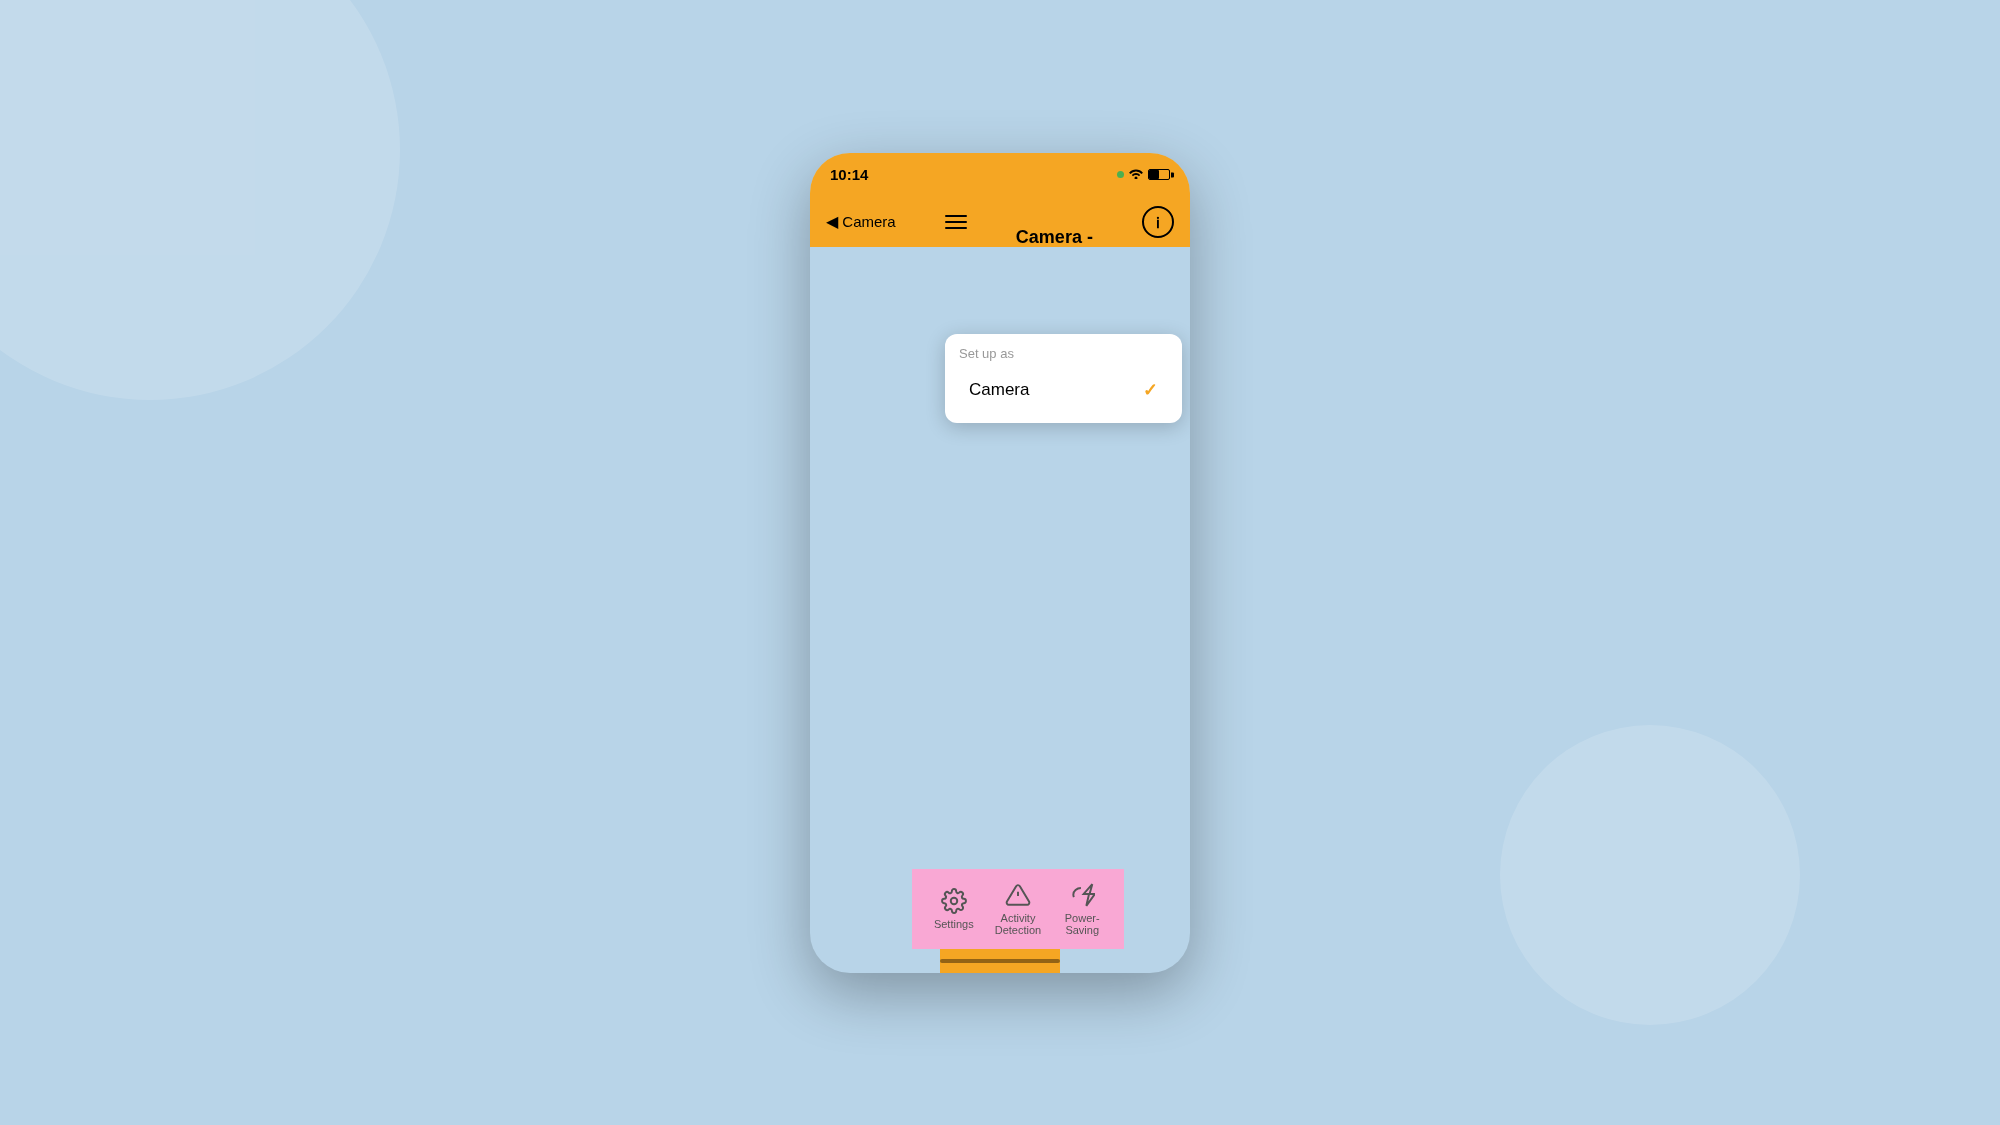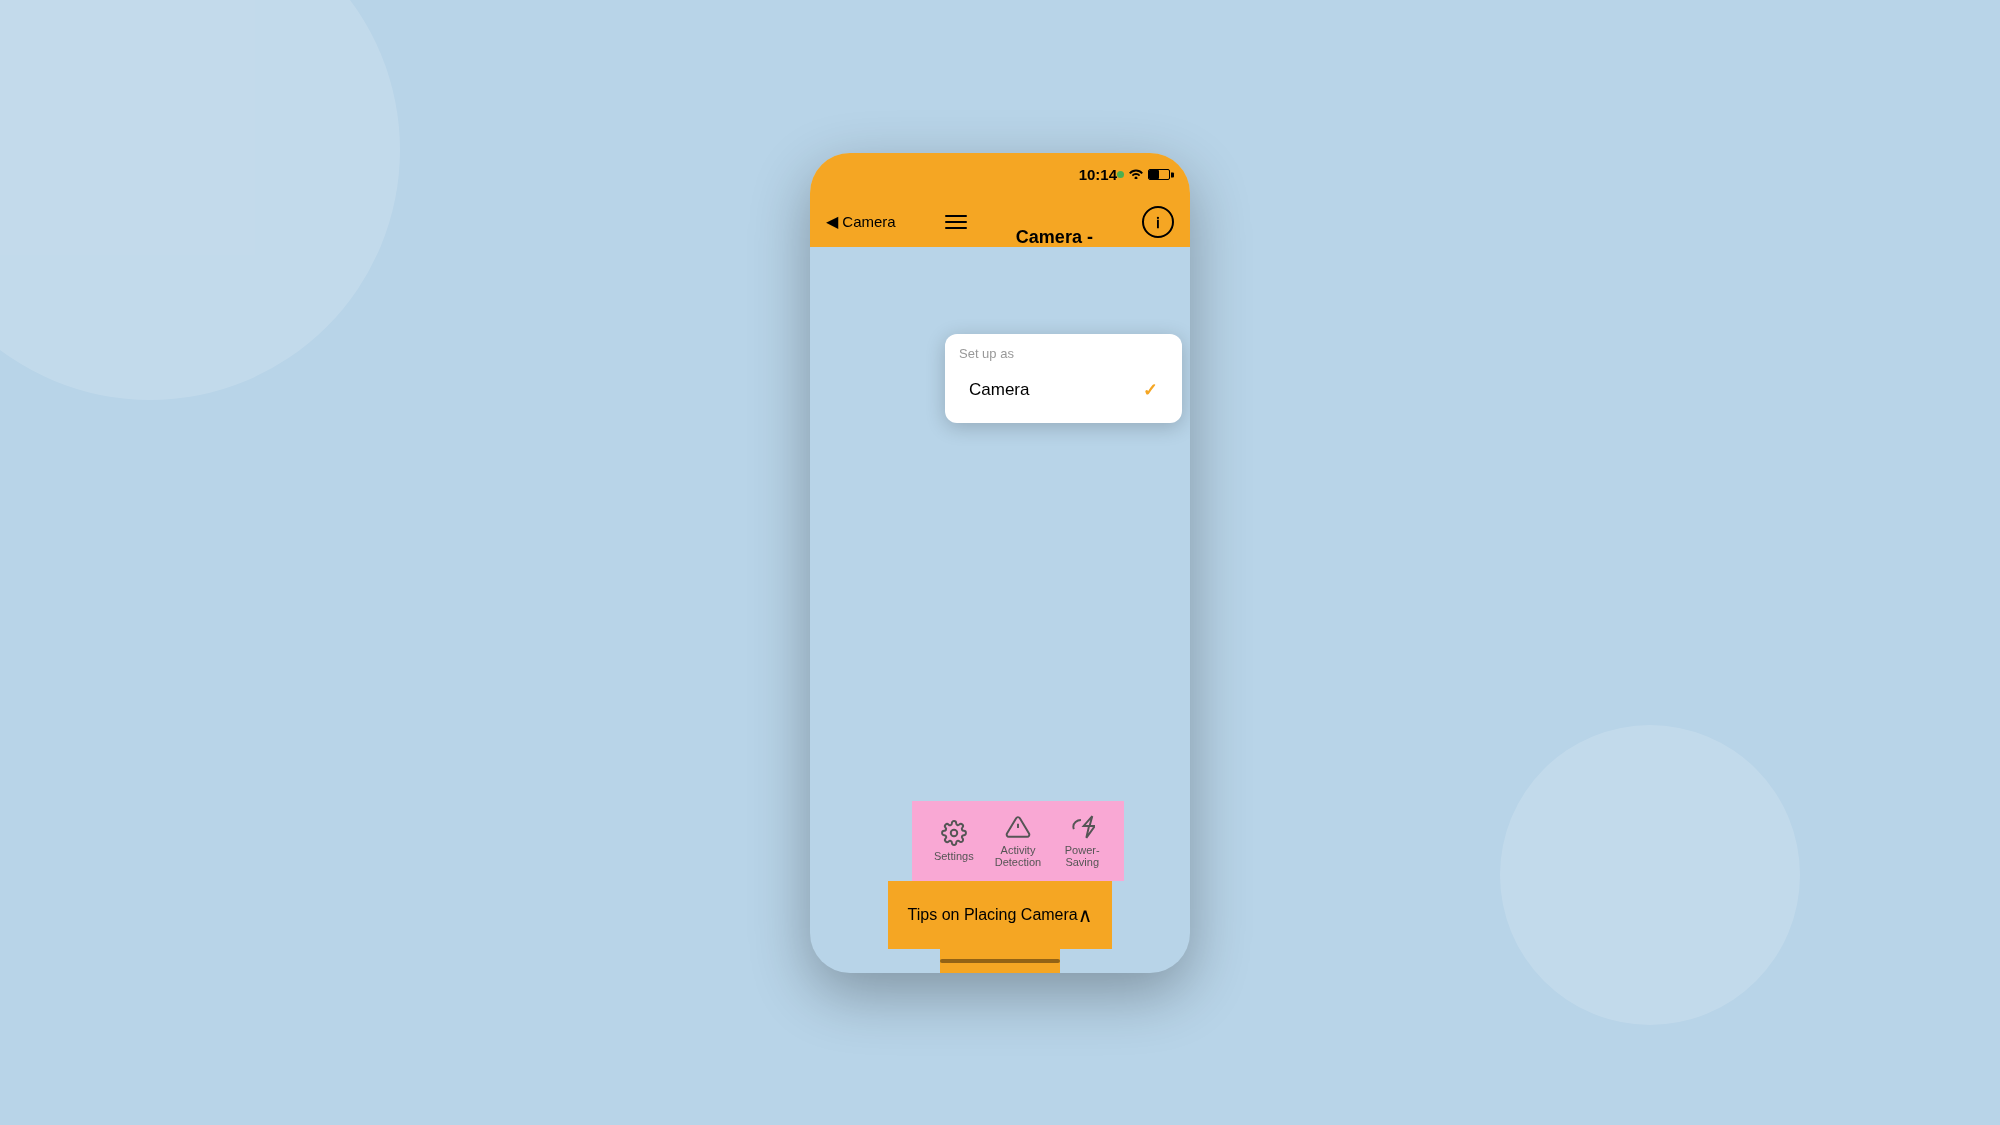--- a/index.html
+++ b/index.html
@@ -32,21 +32,21 @@
       border-radius: 40px;
       box-shadow: 0 20px 60px rgba(0,0,0,0.3);
     }
 
     
     .status-bar {
       background: #f5a623;
       height: 44px;
       display: flex;
       align-items: center;
-      justify-content: flex-end;
+      justify-content: space-between;
       padding: 0 20px;
       flex-shrink: 0;
     }
 
     .status-time {
       font-size: 15px;
       font-weight: 600;
       color: #000;
     }
 
@@ -356,23 +356,19 @@
 
       <div class="tab-item">
         <svg class="power-svg" viewBox="0 0 24 24" fill="none" stroke="#555" stroke-width="1.8">
           <path d="M21.5 2l-8 9h5l-2.5 11 8-11h-5z"></path>
           <path d="M4.5 14a6 6 0 01-.5-2.5C4 8.36 7.13 5.5 11 5.5"></path>
         </svg>
         <span class="tab-label">Power-Saving</span>
       </div>
     </div>
 
-    <div class="tips-bar">
-      <span class="tips-title">Tips on Placing Camera</span>
-      <span class="chevron-up">∧</span>
-    </div>
 
     <div class="home-indicator">
       <div class="home-indicator-bar"></div>
     </div>
   </div>
 
 </div>
 
 </body></html>

